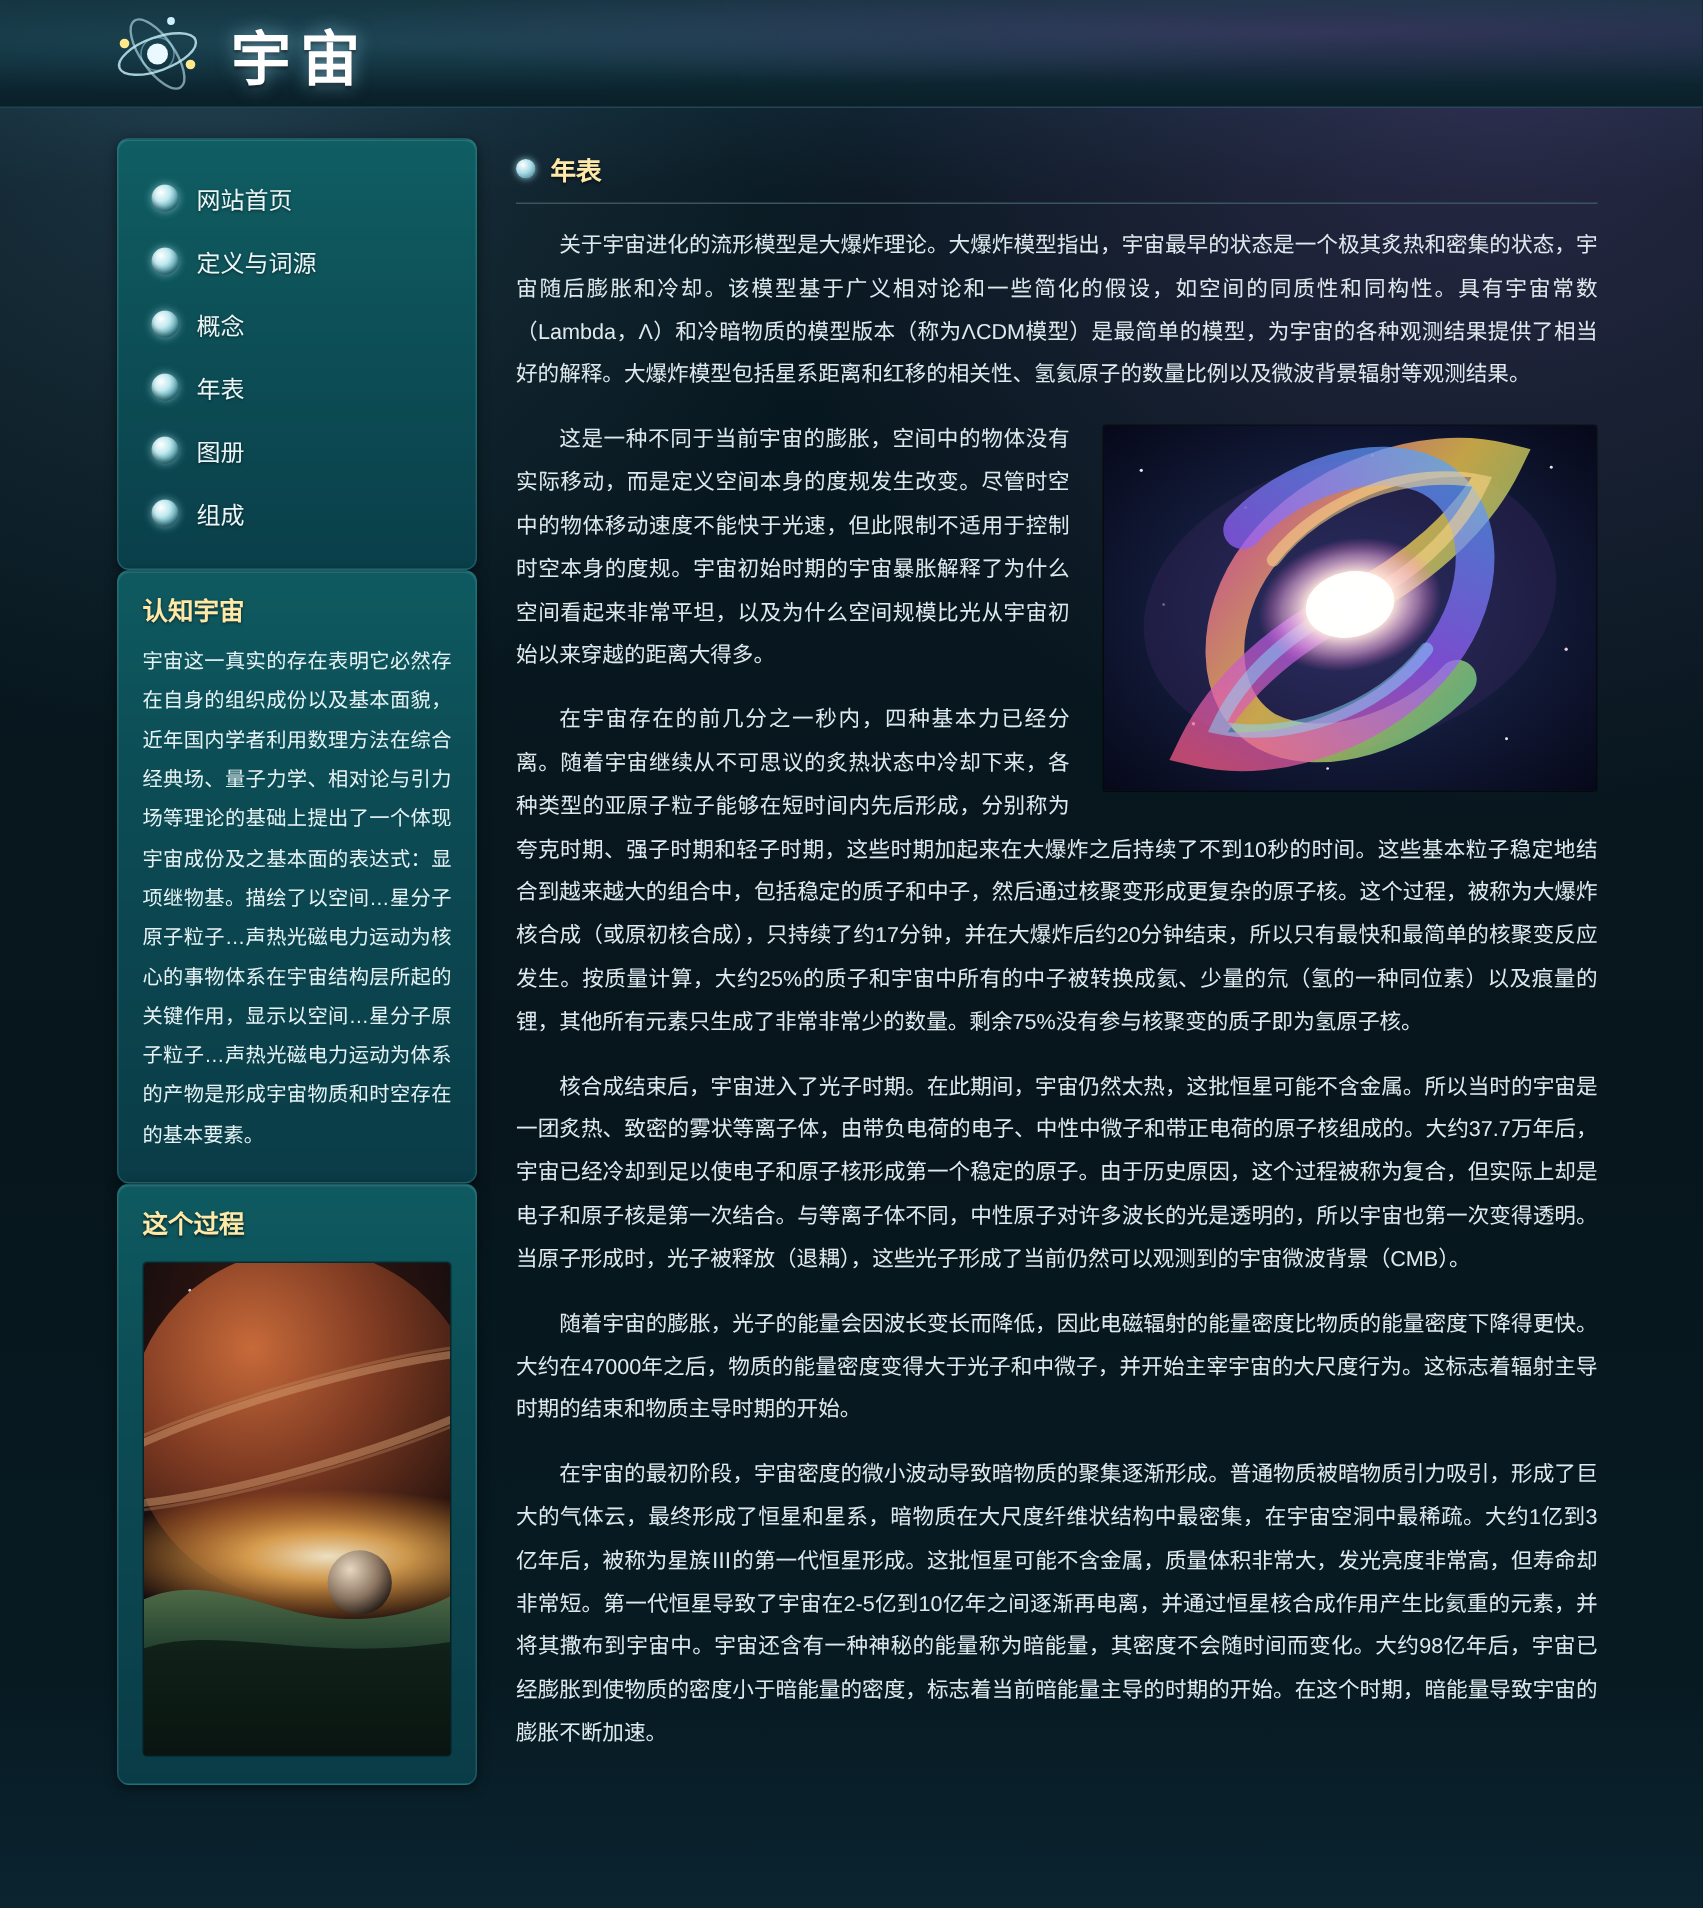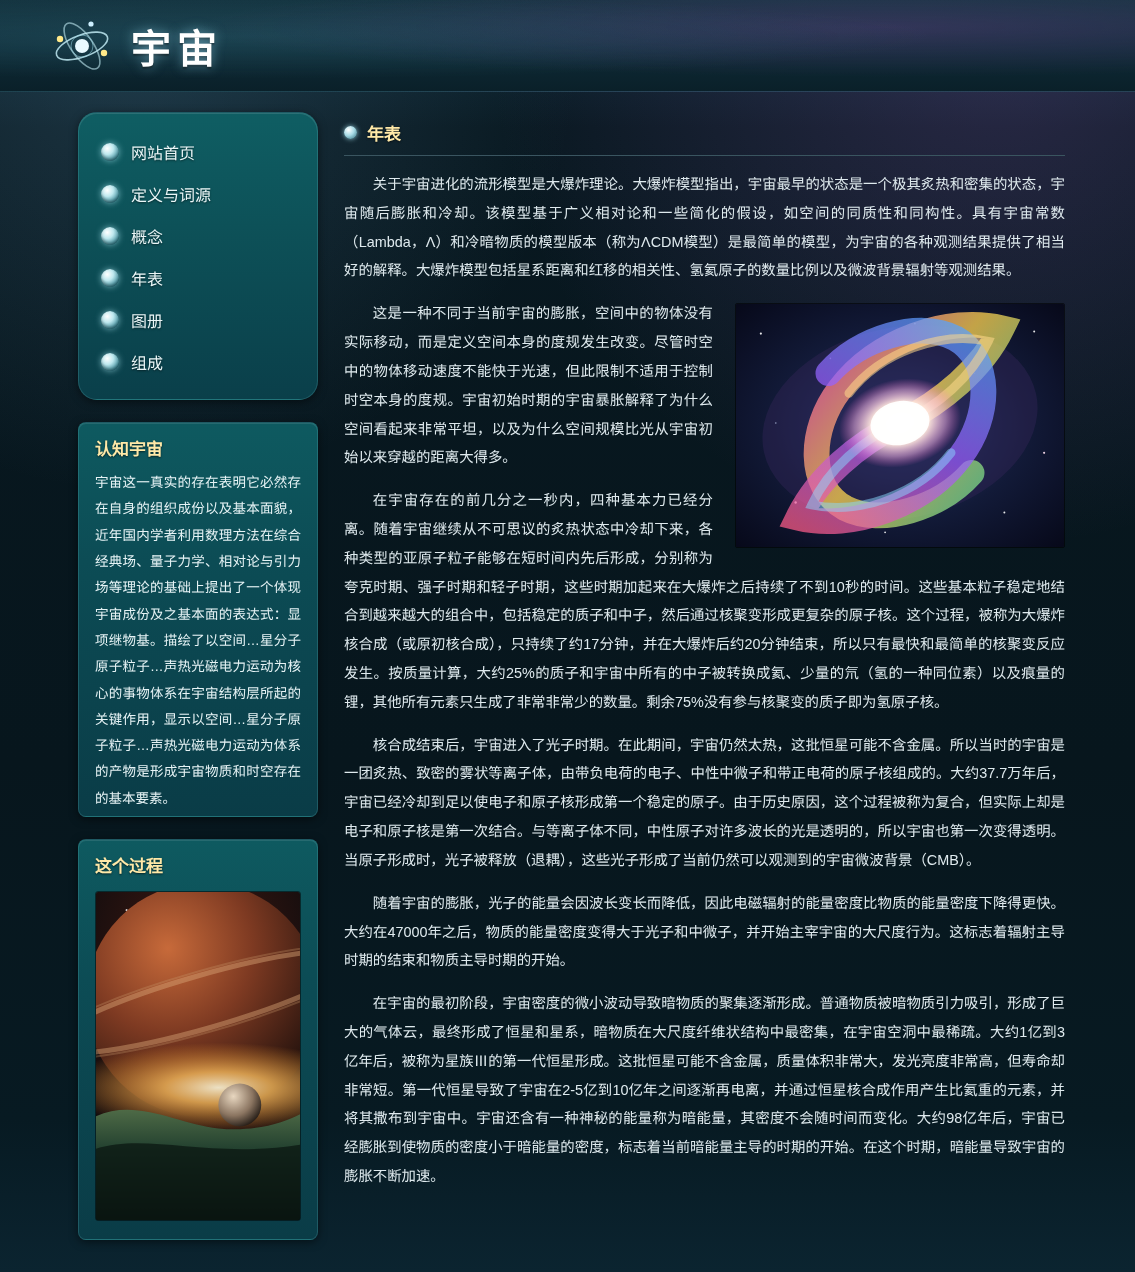--- a/index.html
+++ b/index.html
@@ -16,25 +16,25 @@
       radial-gradient(circle at 12% 4%, rgba(90,140,170,0.25) 0%, rgba(10,26,34,0) 28%),
       radial-gradient(circle at 88% 3%, rgba(120,80,160,0.30) 0%, rgba(10,26,34,0) 32%),
       linear-gradient(180deg, #102a35 0%, #0d2430 4%, #081820 10%, #07161d 60%, #071a22 88%, #0b2430 100%);
     color: #d8e6ea;
     position: relative;
     overflow-x: hidden;
   }
 
   
   .header {
-    height: 92px;
+    height: 72px;
     position: relative;
     display: flex;
     align-items: center;
-    padding-left: 51px;
+    padding-left: 74px;
     background:
       radial-gradient(ellipse at 20% 40%, rgba(70,150,170,0.22) 0%, rgba(0,0,0,0) 55%),
       radial-gradient(ellipse at 78% 30%, rgba(130,70,160,0.30) 0%, rgba(0,0,0,0) 55%),
       linear-gradient(180deg, #14333f 0%, #0e2a36 55%, #0a2029 100%);
     border-bottom: 1px solid rgba(120,200,220,0.10);
   }
   .logo-wrap { display: flex; align-items: center; gap: 18px; }
   .atom-icon { width: 62px; height: 62px; position: relative; }
   .site-title {
     font-size: 40px;
@@ -49,21 +49,21 @@
     display: flex;
     align-items: flex-start;
     padding: 20px 70px 0 78px;
     gap: 26px;
   }
   .sidebar { width: 240px; flex: 0 0 240px; }
   .content { flex: 1 1 auto; padding-top: 8px; }
 
   
   .nav-box {
-    border-radius: 19px;
+    border-radius: 8px;
     padding: 18px 0 16px 0;
     background: linear-gradient(180deg, #0f5e63 0%, #0d5158 40%, #0a3f4a 100%);
     box-shadow: inset 0 1px 0 rgba(255,255,255,0.12), 0 2px 8px rgba(0,0,0,0.5);
     border: 1px solid rgba(120,220,225,0.18);
   }
   .nav-item {
     display: flex;
     align-items: center;
     gap: 12px;
     padding: 9px 0 9px 22px;
@@ -74,36 +74,35 @@
   }
   .bullet {
     width: 18px; height: 18px; border-radius: 50%;
     background: radial-gradient(circle at 35% 30%, #ffffff 0%, #bfe9ef 35%, #3f8e9c 75%, #17444f 100%);
     box-shadow: 0 0 6px rgba(180,240,250,0.6), inset 0 -2px 3px rgba(0,0,0,0.35);
     flex: 0 0 18px;
   }
 
   
   .panel {
-    margin-top: 22px;
     border-radius: 8px;
     background: linear-gradient(180deg, #0e5a60 0%, #0c4c55 35%, #0a3c47 100%);
     border: 1px solid rgba(120,220,225,0.18);
     box-shadow: inset 0 1px 0 rgba(255,255,255,0.10), 0 2px 8px rgba(0,0,0,0.5);
     overflow: hidden;
   }
   .panel-title {
     font-size: 17px;
     font-weight: bold;
     color: #ffe9a8;
     padding: 12px 16px 10px 16px;
     text-shadow: 0 1px 2px rgba(0,0,0,0.6);
   }
   .panel-body {
-    padding: 0 16px 4px 16px;
+    padding: 0 16px 18px 16px;
     font-size: 13.5px;
     line-height: 1.95;
     color: #e6f3f5;
     text-align: justify;
   }
   .panel-img-wrap { padding: 4px 16px 18px 16px; }
   .panel-img {
     width: 100%;
     height: 330px;
     border-radius: 3px;

